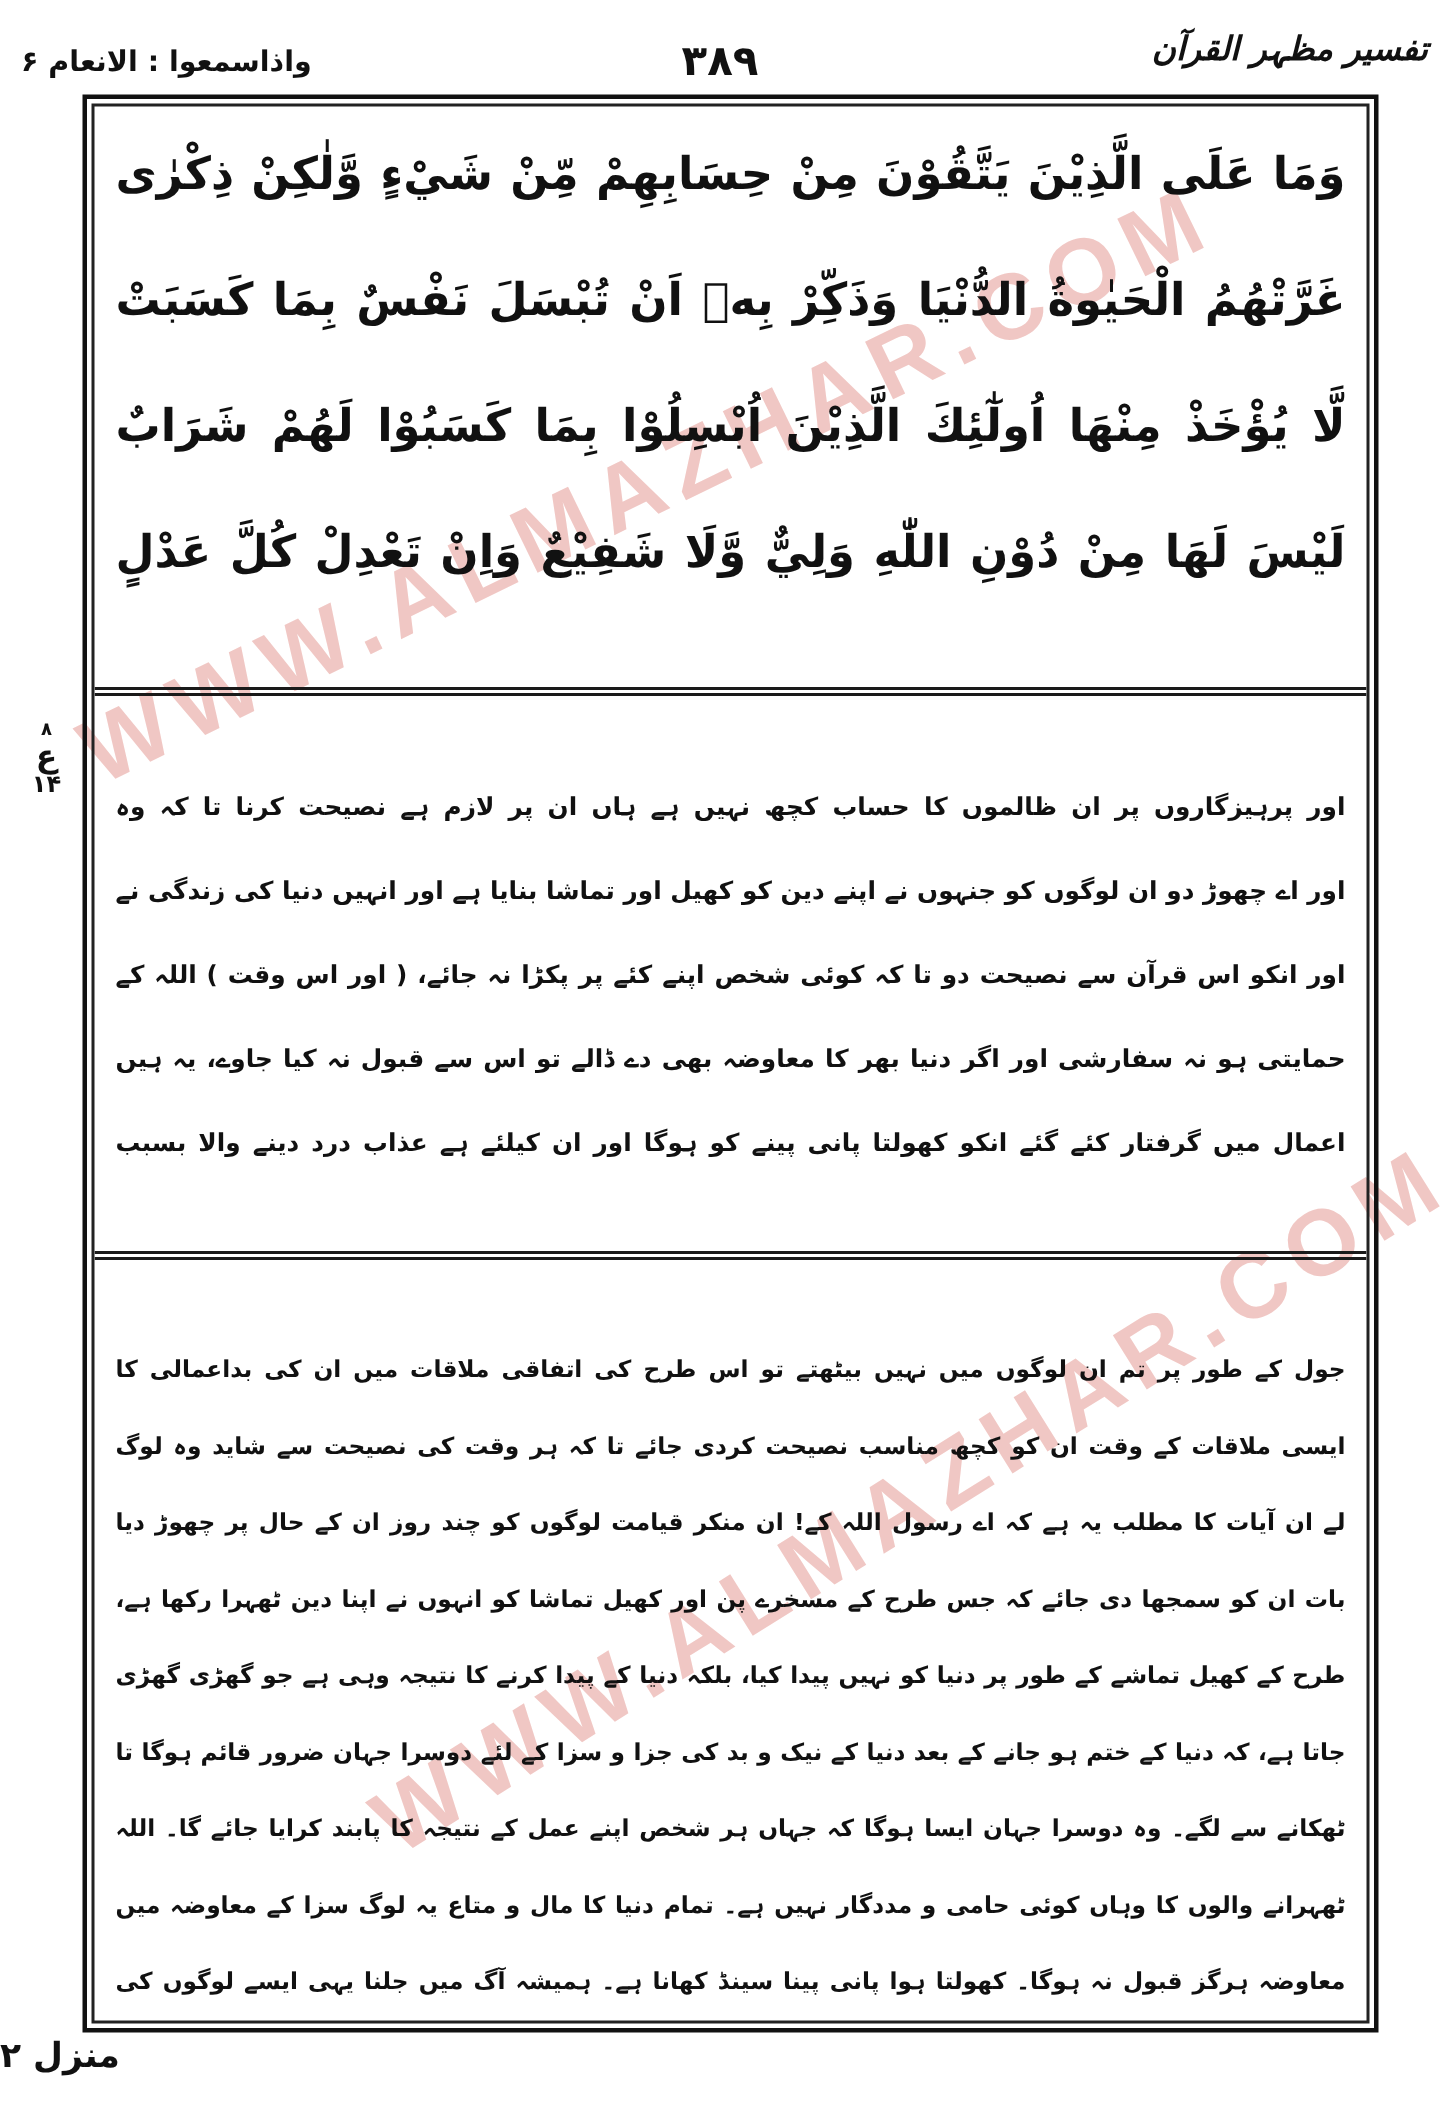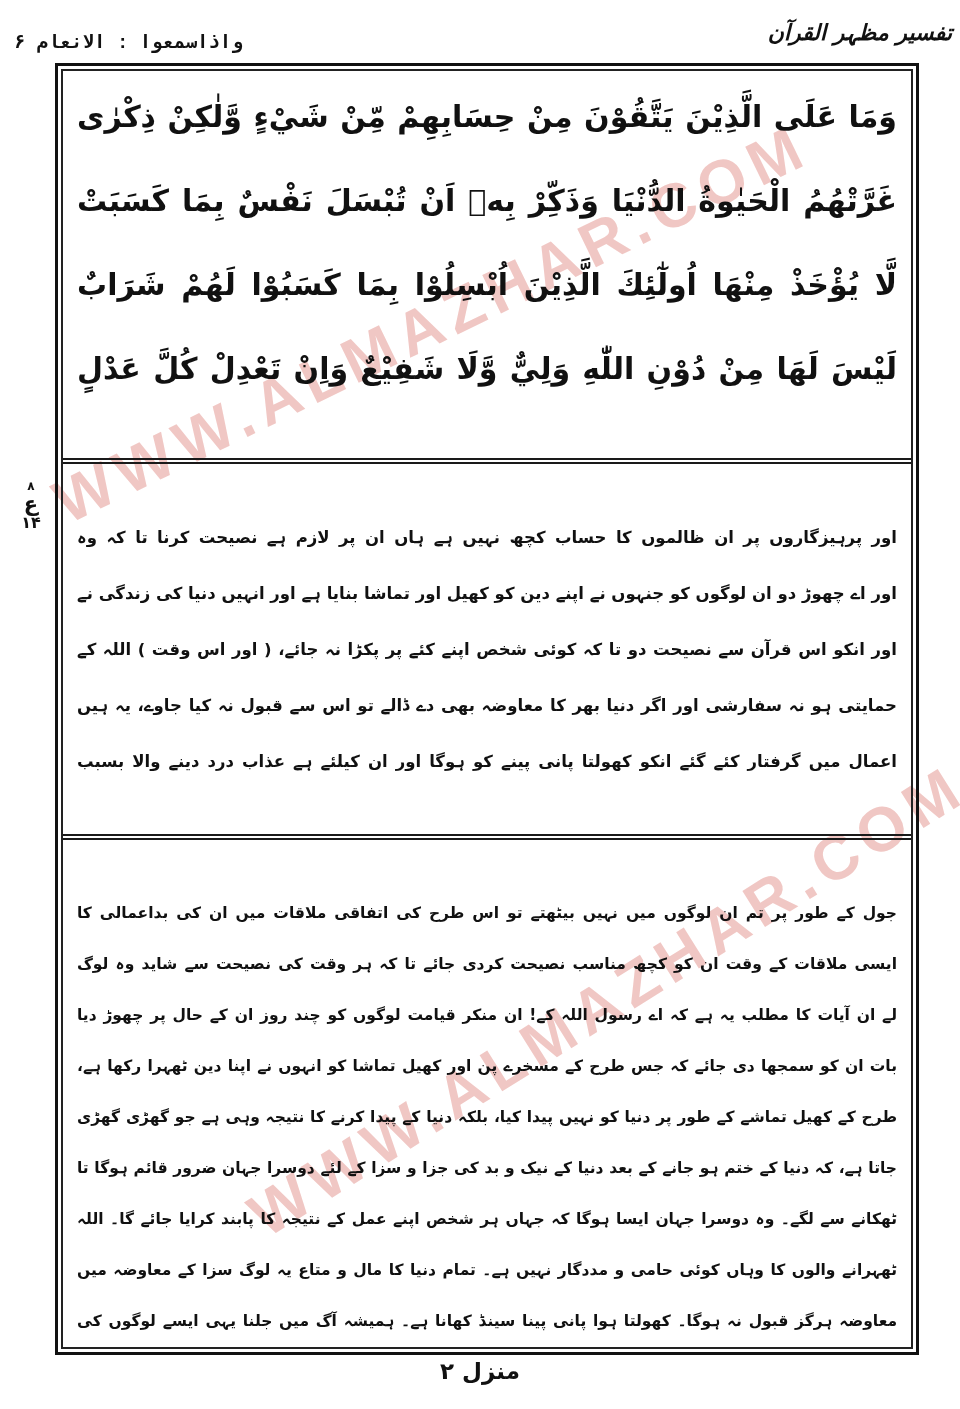--- a/index.html
+++ b/index.html
@@ -25,21 +25,21 @@
     transform-origin:left center;
     pointer-events:none;
   }
   .watermark.wm1{left:58px;top:470px;transform:rotate(-26deg);}
   .watermark.wm2{left:255px;top:1185px;transform:rotate(-32deg);}
 
   
   .header{position:absolute;top:0;left:0;right:0;height:62px;z-index:2;}
   .header .h-left{
     position:absolute;left:14px;top:30px;
-    font-size:19px;font-weight:bold;direction:rtl;font-family:Liberation Mono, monospace;
+    font-size:19px;font-weight:bold;direction:rtl;
   }
   .header .h-page-number{
     position:absolute;left:0;right:0;top:24px;
     text-align:center;font-size:28px;font-weight:bold;
   }
   .header .h-right{
     position:absolute;right:8px;top:20px;
     font-size:22px;font-weight:bold;direction:rtl;font-style:italic;
   }
 
@@ -108,32 +108,33 @@
   .commentary-section .line{
     height:51px;line-height:51px;
     font-size:15.5px;
     white-space:normal;
   }
   .commentary-section .line.short{text-align-last:right;}
 
   
   .footer{
     position:absolute;left:0;right:0;top:1358px;
-    text-align:center;z-index:2;
+    text-align:left;z-index:2;
     font-size:23px;font-weight:bold;direction:rtl;
   }
 </style>
 </head>
 <body>
 
 <div class="watermark wm1">WWW.ALMAZHAR.COM</div>
 <div class="watermark wm2">WWW.ALMAZHAR.COM</div>
 
 <div class="header">
   <div class="h-left">واذاسمعوا : الانعام ۶</div>
+  <div class="h-page-number">۳۸۹</div>
   <div class="h-right">تفسیر مظہر القرآن</div>
 </div>
 
 <div class="margin-marker">
   <span class="mm-top">۸</span>
   <span class="mm-mid">ع</span>
   <span class="mm-bot">۱۴</span>
 </div>
 
 <div class="frame">

